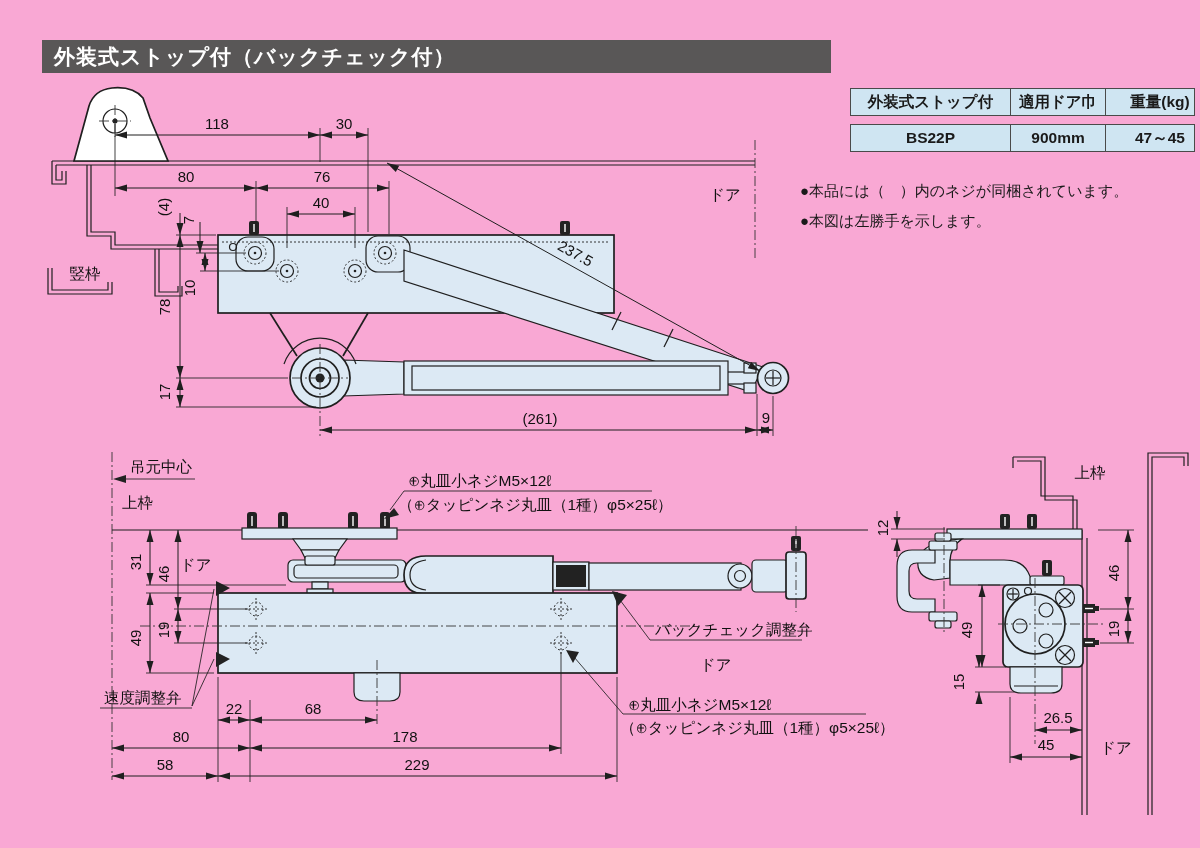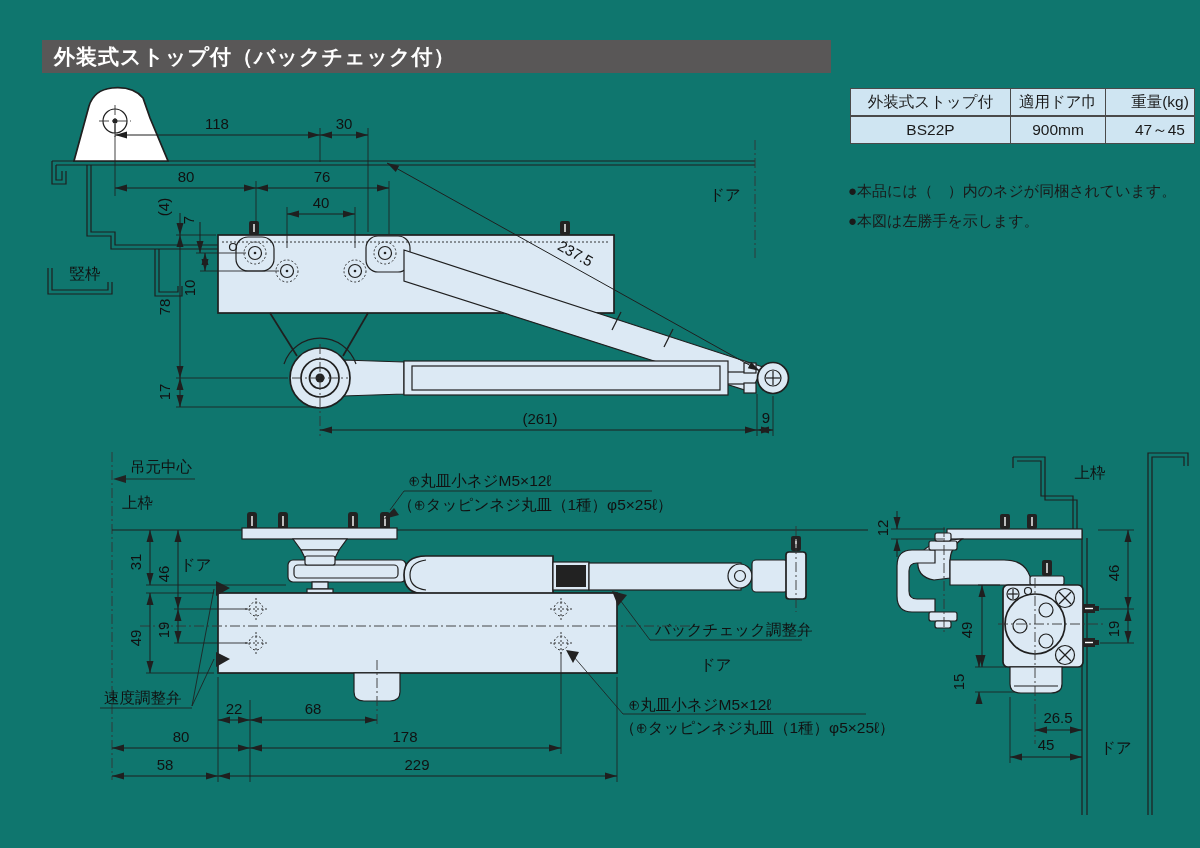--- a/index.html
+++ b/index.html
@@ -1,28 +1,28 @@
 <!DOCTYPE html>
 <html><head>
 <meta charset="utf-8">
 <style>
   html,body{margin:0;padding:0;background:#fff;}
-  .page{position:relative;width:1200px;height:848px;background:#0f766e;overflow:hidden;
+  .page{position:relative;width:1200px;height:848px;background:#f9a8d4;overflow:hidden;
         font-family:"Liberation Sans",sans-serif;color:#1a1a1a;}
   .titlebar{position:absolute;left:42px;top:40px;width:789px;height:33px;background:#595757;
             color:#fff;font-size:21px;font-weight:bold;line-height:33px;padding-left:12px;
             box-sizing:border-box;letter-spacing:1px;}
   .spec{position:absolute;left:850px;top:88px;}
-  .spec-row{display:flex;margin-bottom:0;}
+  .spec-row{display:flex;margin-bottom:8px;font-weight:bold;}
   .spec-cell{box-sizing:border-box;border:1.5px solid #4a4a4a;background:#cfe5f2;height:28px;
              line-height:25px;text-align:center;font-size:15.5px;margin-left:-1.5px;}
   .spec-cell.c1{width:161px;margin-left:0;}
   .spec-cell.c2{width:97px;}
   .spec-cell.c3{width:90px;padding-left:20px;}
-  .notes{position:absolute;left:848px;top:182px;width:350px;font-size:15px;line-height:17px;}
+  .notes{position:absolute;left:800px;top:182px;width:350px;font-size:15px;line-height:17px;}
   .note-line{margin-bottom:13px;}
   svg{position:absolute;left:0;top:0;}
   .s{stroke:#1f1f1f;stroke-width:1.2;fill:none;}
   .s2{stroke:#1f1f1f;stroke-width:1.7;fill:none;}
   .bf{fill:#dce9f4;}
   .wf{fill:#ffffff;}
   .dd{stroke:#333;stroke-width:0.9;stroke-dasharray:10 3 2 3;fill:none;}
   .dt{stroke:#1f1f1f;stroke-width:0.9;stroke-dasharray:2 2;fill:none;}
   .dm{stroke:#1f1f1f;stroke-width:1;fill:none;}
   .ext{stroke:#1f1f1f;stroke-width:0.85;fill:none;}

